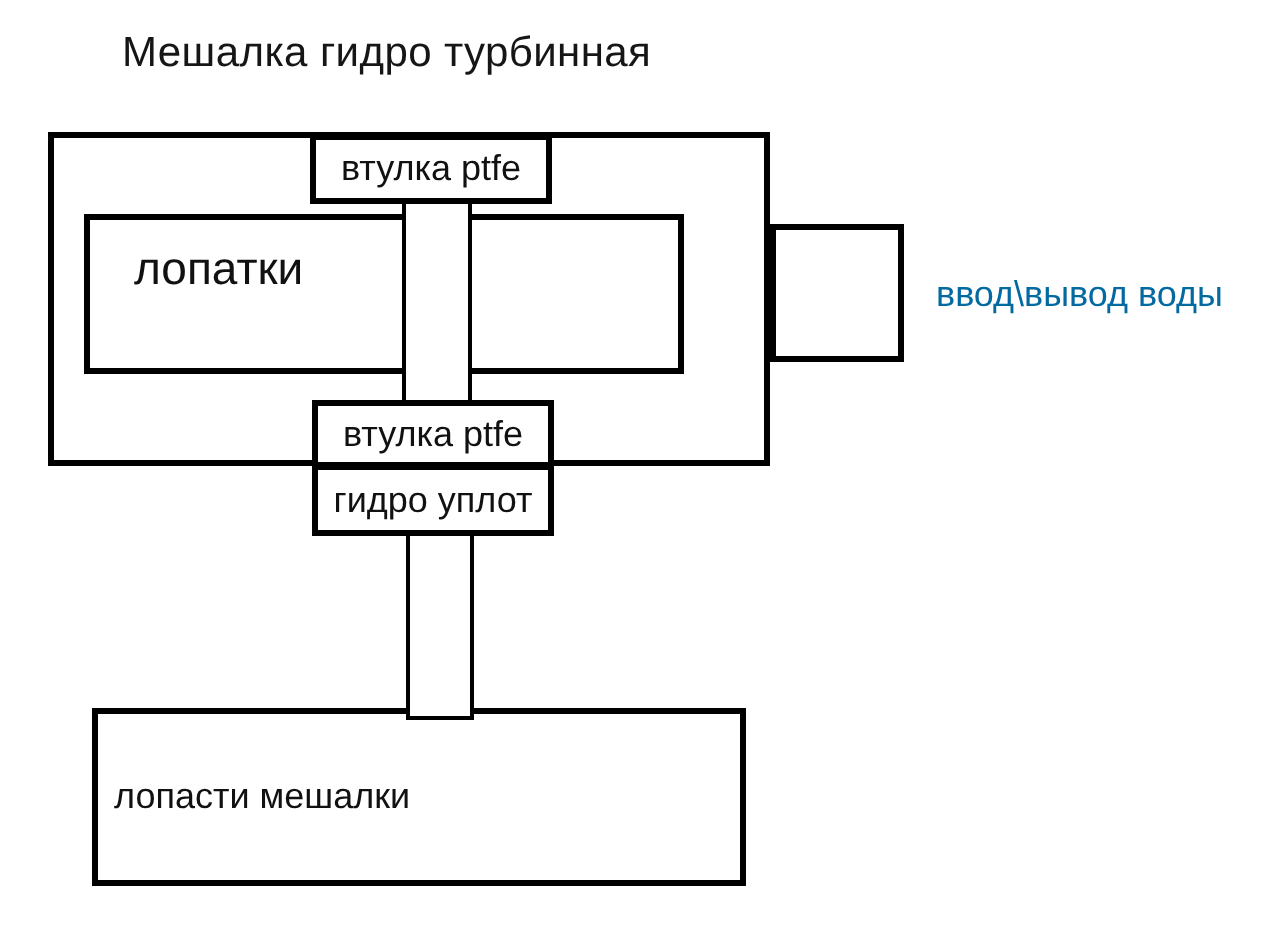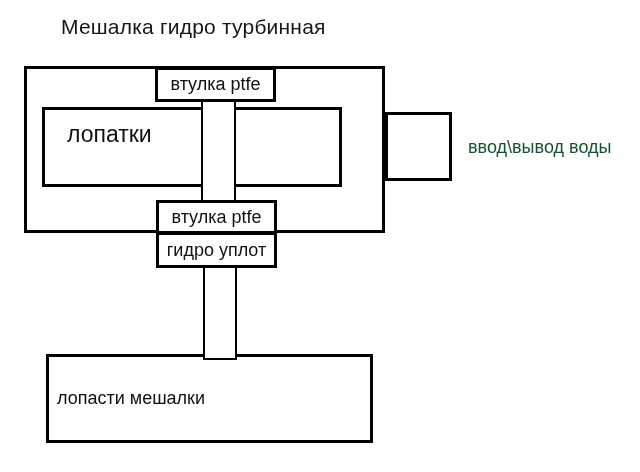--- a/index.html
+++ b/index.html
@@ -114,21 +114,21 @@
     top: 112px;
     width: 67px;
     height: 69px;
     z-index: 1;
   }
 
   .water-label {
     left: 468px;
     top: 137px;
     font-size: 18px;
-    color: #14532d;
+    color: #0369a1;
     white-space: nowrap;
   }
 </style>
 </head>
 <body>
 
 <div class="abs page-title">Мешалка гидро турбинная</div>
 
 <div>
 

